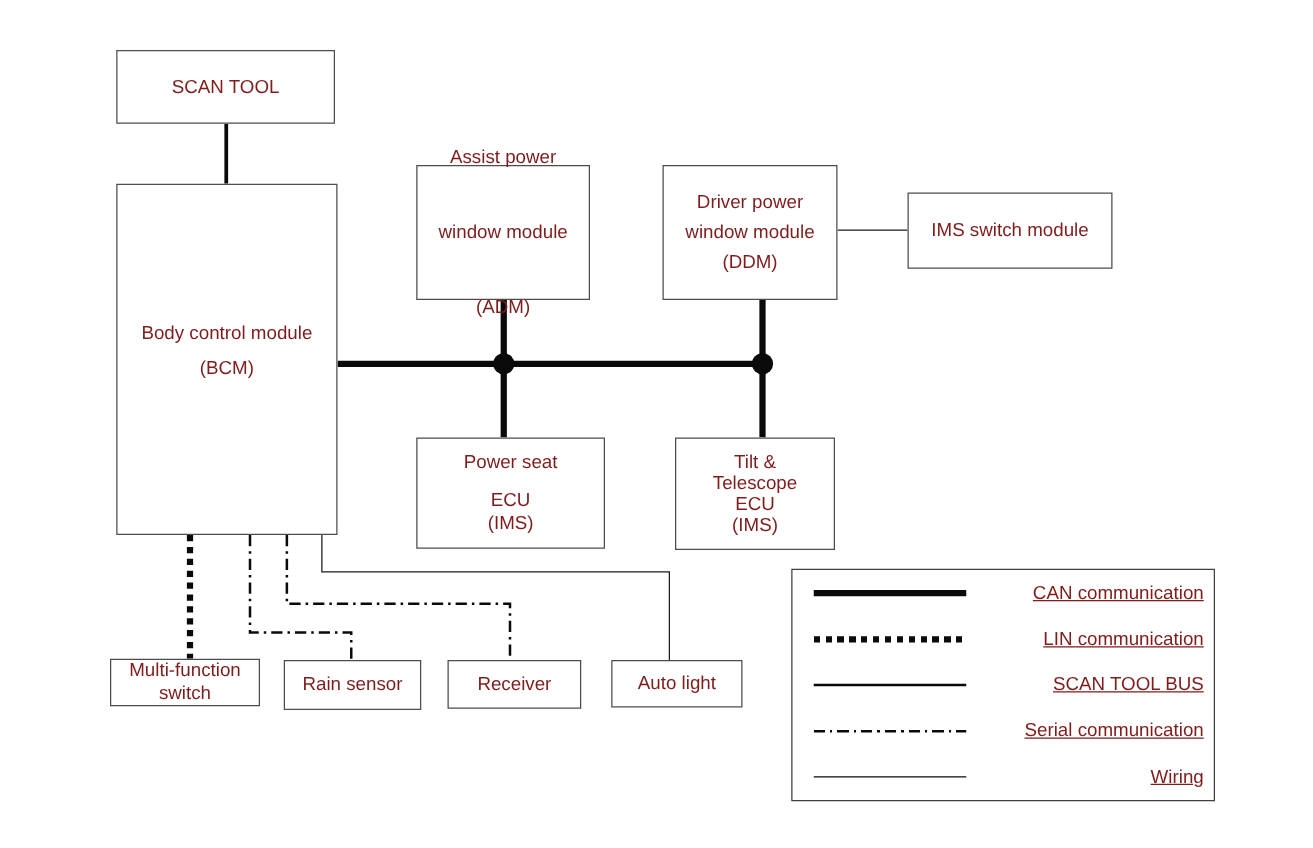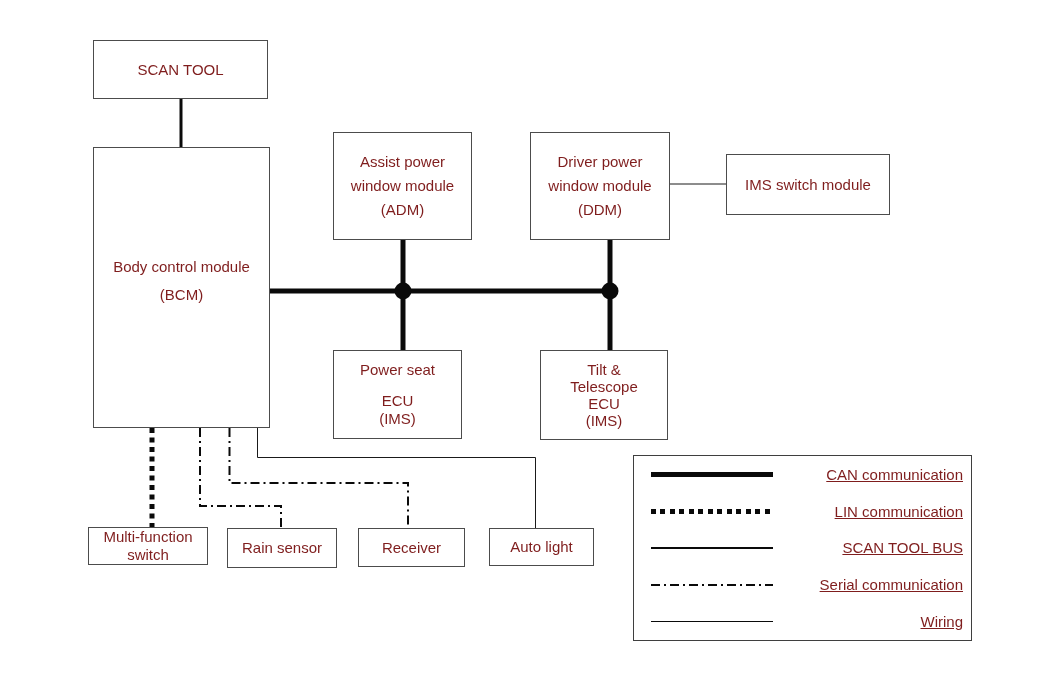--- a/index.html
+++ b/index.html
@@ -32,24 +32,24 @@
     justify-content: center;
     text-align: center;
     font-size: 15px;
     line-height: 24px;
   }
   .node div { white-space: nowrap; }
 
   .n-scan-tool  { left: 93px;  top: 40px;  width: 175px; height: 59px; }
   .n-bcm        { left: 93px;  top: 147px; width: 177px; height: 281px; padding-bottom: 14px; }
   .n-bcm .gap   { margin-top: 4px; }
-  .n-adm        { left: 333px; top: 132px; width: 139px; height: 108px; }
+  .n-adm        { left: 333px; top: 132px; width: 139px; height: 108px; gap: 36px; }
   .n-ddm        { left: 530px; top: 132px; width: 140px; height: 108px; }
   .n-ims        { left: 726px; top: 154px; width: 164px; height: 61px; }
-  .n-power-seat { left: 333px; top: 350px; width: 129px; height: 89px; line-height: 18px; }
+  .n-power-seat { left: 333px; top: 350px; width: 151px; height: 89px; line-height: 18px; }
   .n-power-seat .gap { margin-top: 13px; }
   .n-tilt       { left: 540px; top: 350px; width: 128px; height: 90px; line-height: 17px; }
   .n-multifunction { left: 88px;  top: 527px; width: 120px; height: 38px; line-height: 18px; }
   .n-rain       { left: 227px; top: 528px; width: 110px; height: 40px; }
   .n-receiver   { left: 358px; top: 528px; width: 107px; height: 39px; }
   .n-autolight  { left: 489px; top: 528px; width: 105px; height: 38px; align-items: center; }
 
   .legend {
     position: absolute;
     left: 633px;

